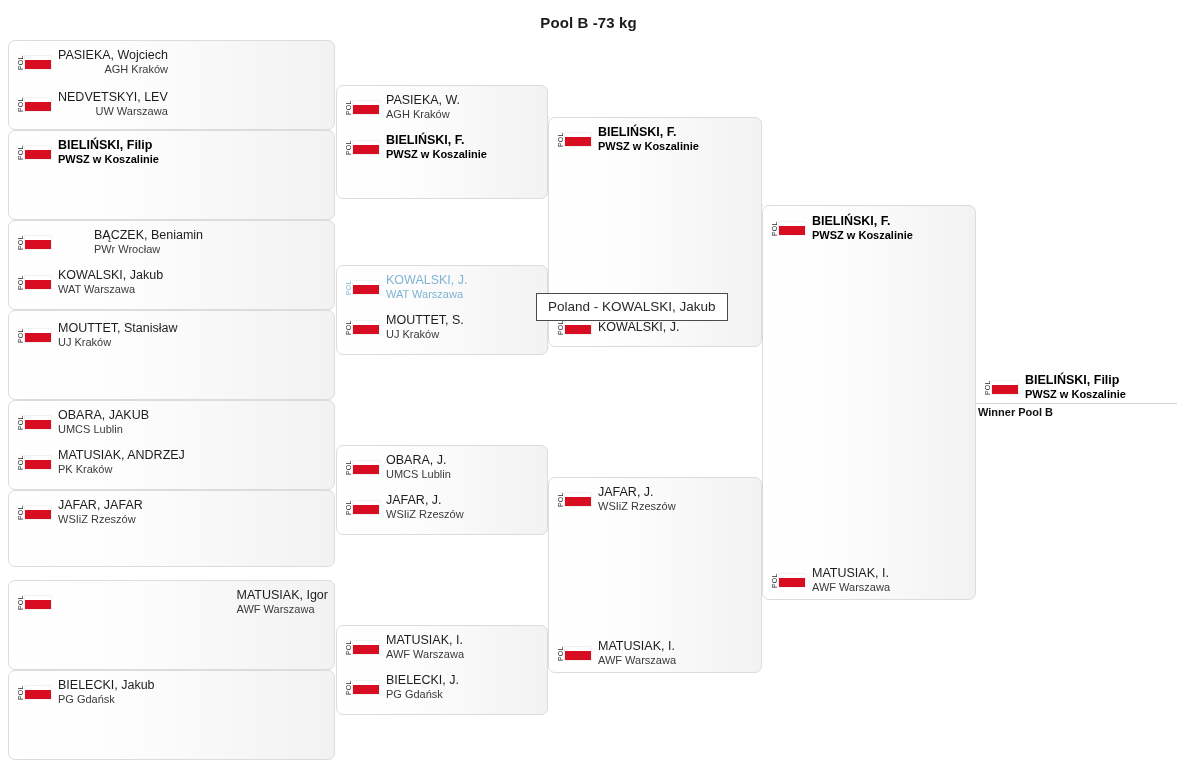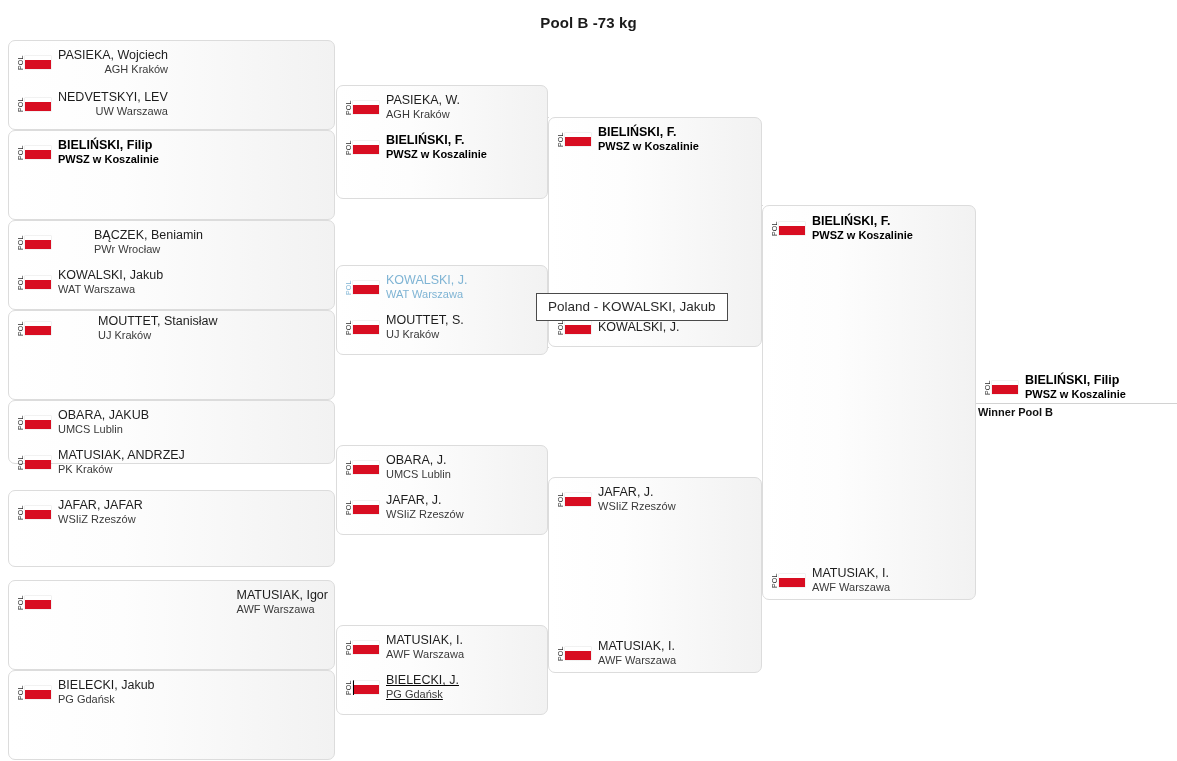--- a/index.html
+++ b/index.html
@@ -220,32 +220,32 @@
             <span class="ioc-code">POL</span>
             <span class="flag"></span>
           </div>
           <div class="names">
             <span class="athlete-name">KOWALSKI, Jakub</span>
             <span class="athlete-club">WAT Warszawa</span>
           </div>
         </div>
       </div>
       <div class="match r1" style="left: 8px; top: 310px; width: 327px; height: 90px;">
-        <div class="competitor" style="top: 0; gap: 40px;">
+        <div class="competitor" style="top: 7px;">
           <div class="flag-wrap">
             <span class="ioc-code">POL</span>
             <span class="flag"></span>
           </div>
           <div class="names">
             <span class="athlete-name">MOUTTET, Stanisław</span>
             <span class="athlete-club">UJ Kraków</span>
           </div>
         </div>
       </div>
-      <div class="match r1" style="left: 8px; top: 400px; width: 327px; height: 64px;">
+      <div class="match r1" style="left: 8px; top: 400px; width: 327px; height: 90px;">
         <div class="competitor" style="top: 4px;">
           <div class="flag-wrap">
             <span class="ioc-code">POL</span>
             <span class="flag"></span>
           </div>
           <div class="names">
             <span class="athlete-name">OBARA, JAKUB</span>
             <span class="athlete-club">UMCS Lublin</span>
           </div>
         </div>
@@ -366,21 +366,21 @@
         <div class="competitor" style="top: 4px;">
           <div class="flag-wrap">
             <span class="ioc-code">POL</span>
             <span class="flag"></span>
           </div>
           <div class="names">
             <span class="athlete-name">MATUSIAK, I.</span>
             <span class="athlete-club">AWF Warszawa</span>
           </div>
         </div>
-        <div class="competitor" style="top: 44px; text-decoration: underline;">
+        <div class="competitor" style="top: 44px;">
           <div class="flag-wrap">
             <span class="ioc-code">POL</span>
             <span class="flag"></span>
           </div>
           <div class="names">
             <span class="athlete-name">BIELECKI, J.</span>
             <span class="athlete-club">PG Gdańsk</span>
           </div>
         </div>
       </div>

